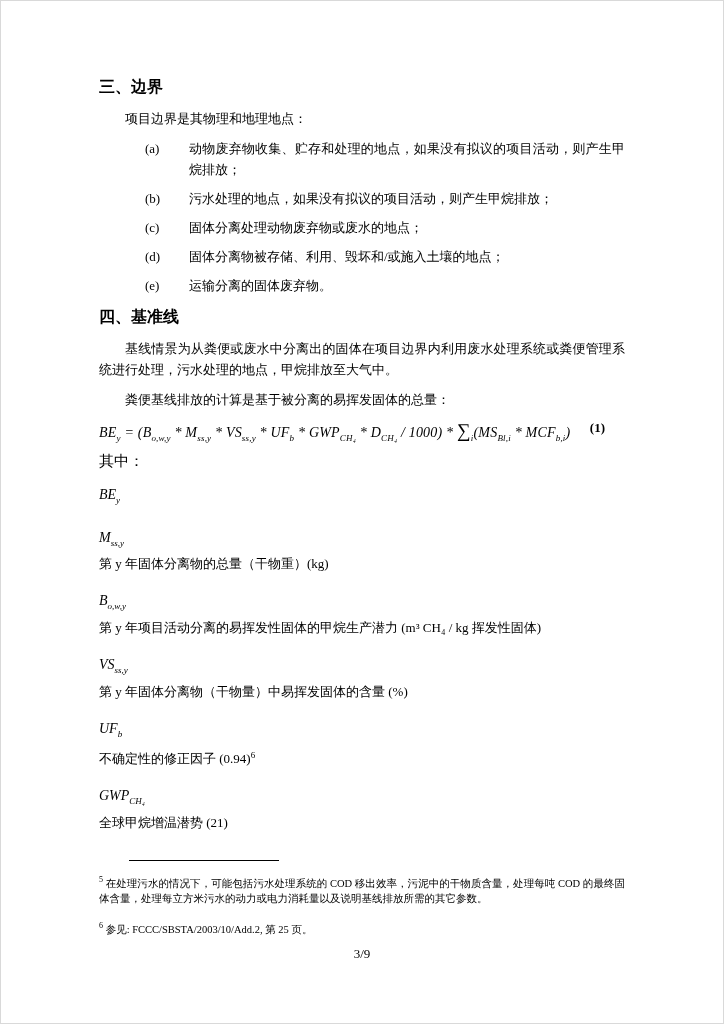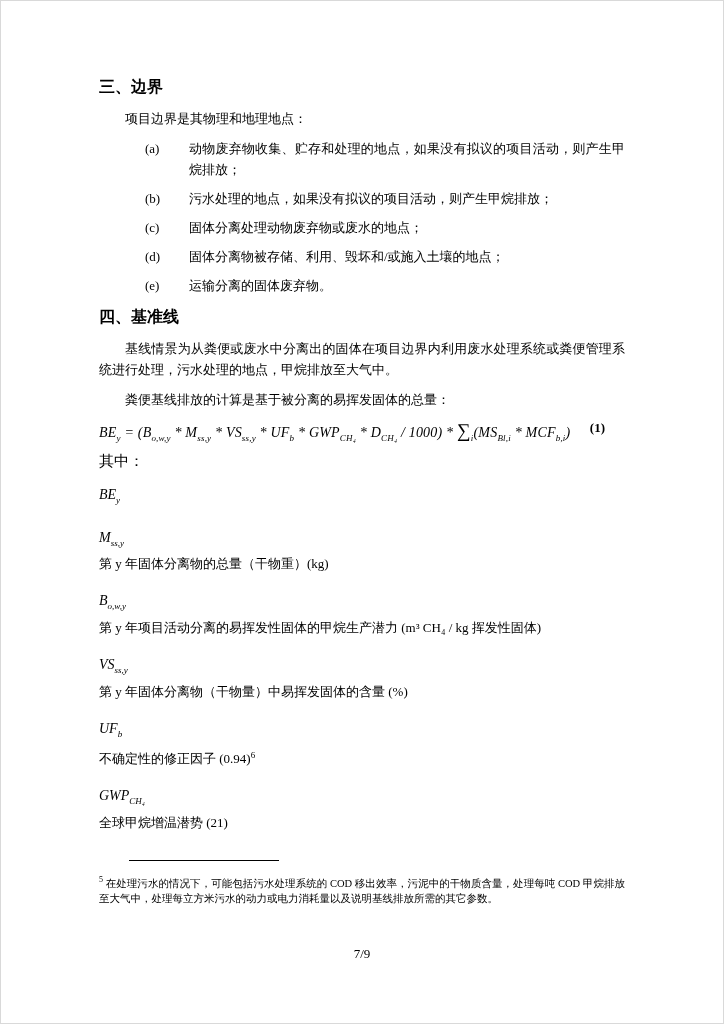--- a/index.html
+++ b/index.html
@@ -106,18 +106,19 @@
       <span class="term-def"><span>不确定性的修正因子 (0.94)</span><sup>6</sup></span>
     </div>
     <div class="term-row">
       <span class="term-sym"><span>GWP</span><sub>CH₄</sub></span>
       <span class="term-def">全球甲烷增温潜势 (21)</span>
     </div>
   </div>
 
   <div class="footnotes">
     <div class="fn-rule"></div>
-    <p class="footnote"><sup>5</sup> <span>在处理污水的情况下，可能包括污水处理系统的 COD 移出效率，污泥中的干物质含量，处理每吨 COD 甲烷排放至大气中，处理每立方米污水的动力或电力消耗量以及说明基线排放所需的其它参数。</span></p>
+    <p class="footnote"><sup>5</sup> <span>在处理污水的情况下，可能包括污水处理系统的 COD 移出效率，污泥中的干物质含量，处理每吨 COD 的最终固体含量，处理每立方米污水的动力或电力消耗量以及说明基线排放所需的其它参数。</span></p>
+    <p class="footnote"><sup>6</sup> <span>参见: FCCC/SBSTA/2003/10/Add.2, 第 25 页。</span></p>
   </div>
 
-  <div class="page-num">7/9</div>
+  <div class="page-num">3/9</div>
 
 </div>
 
 </body></html>

